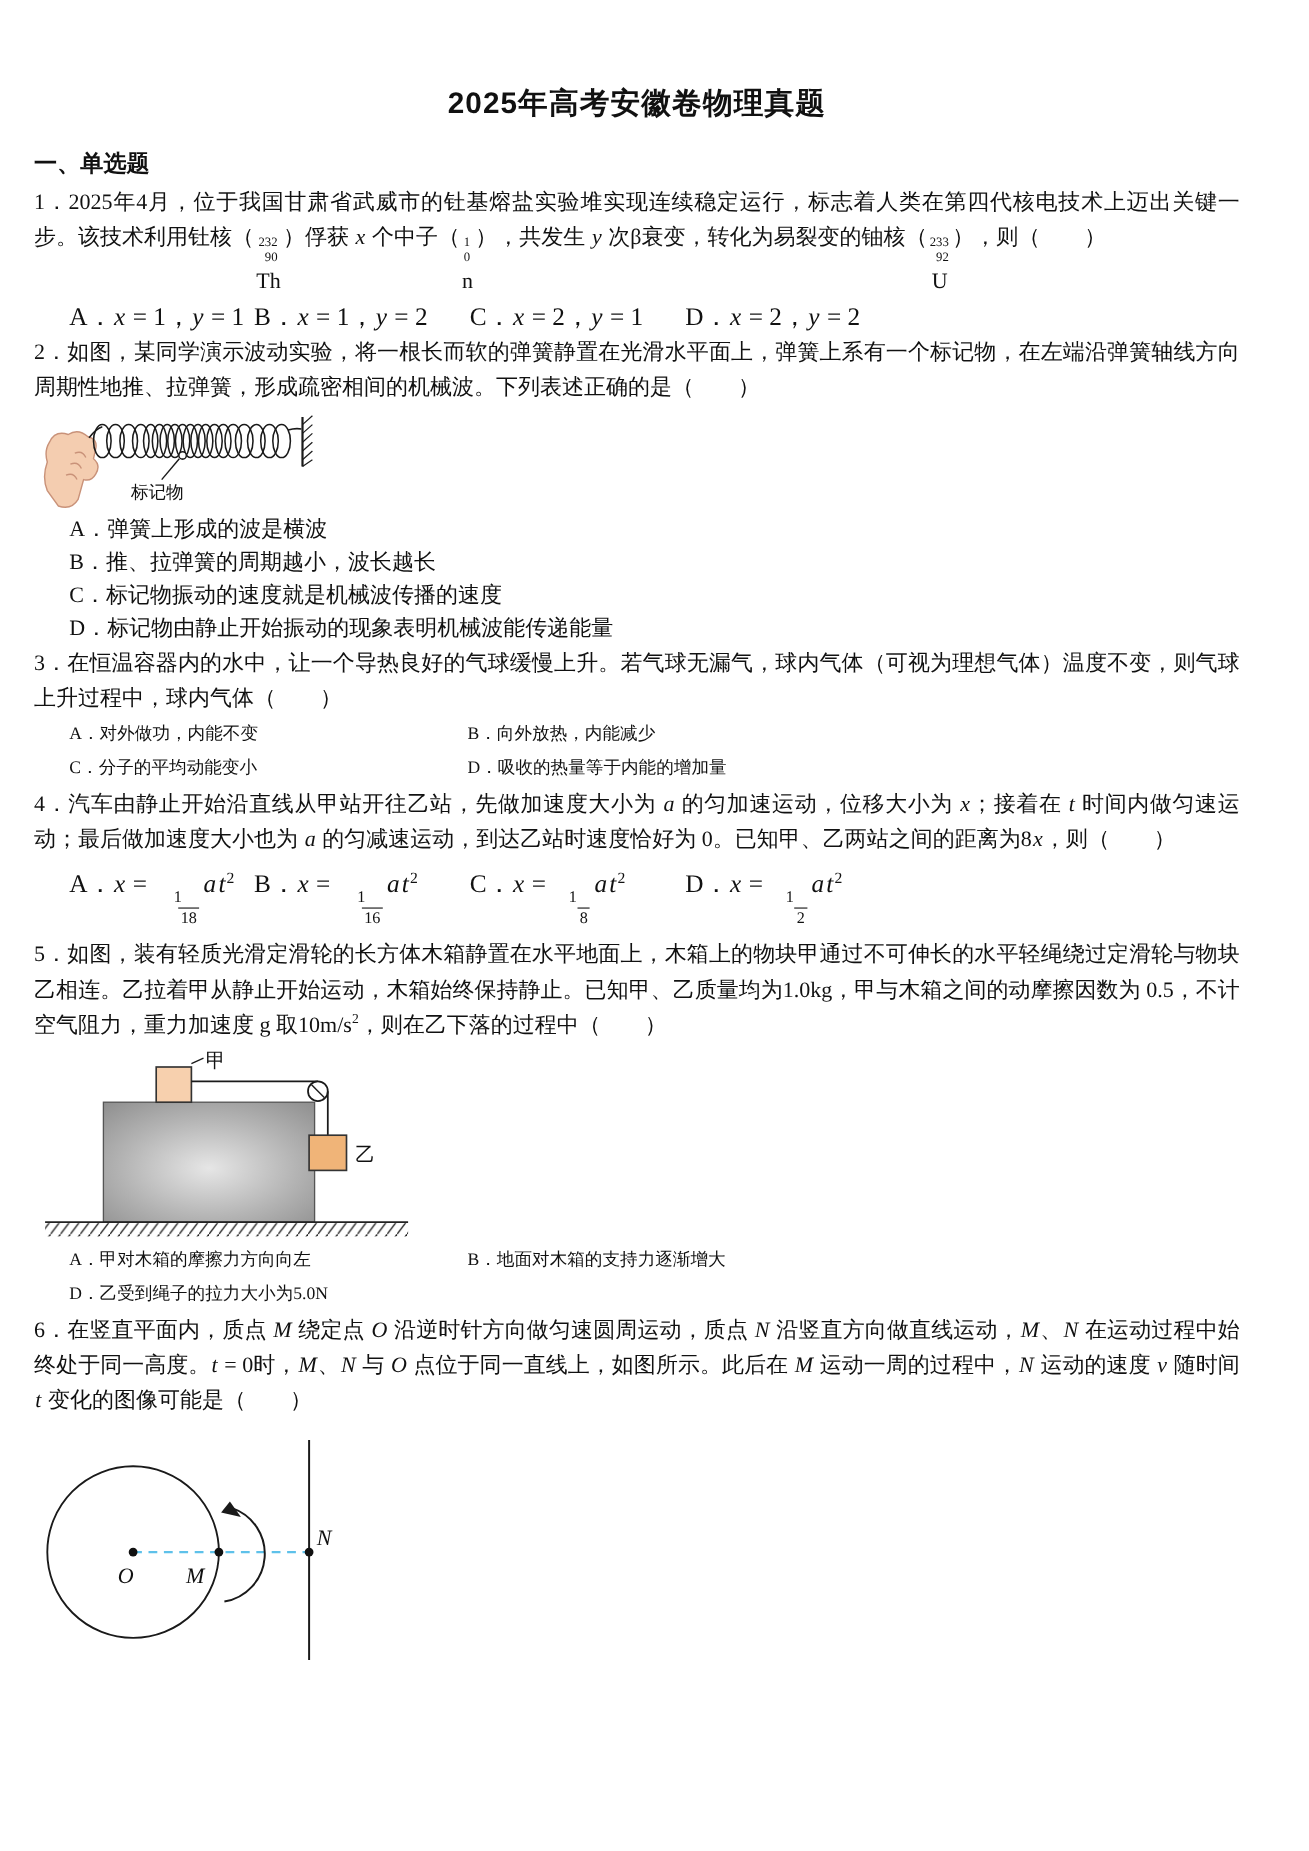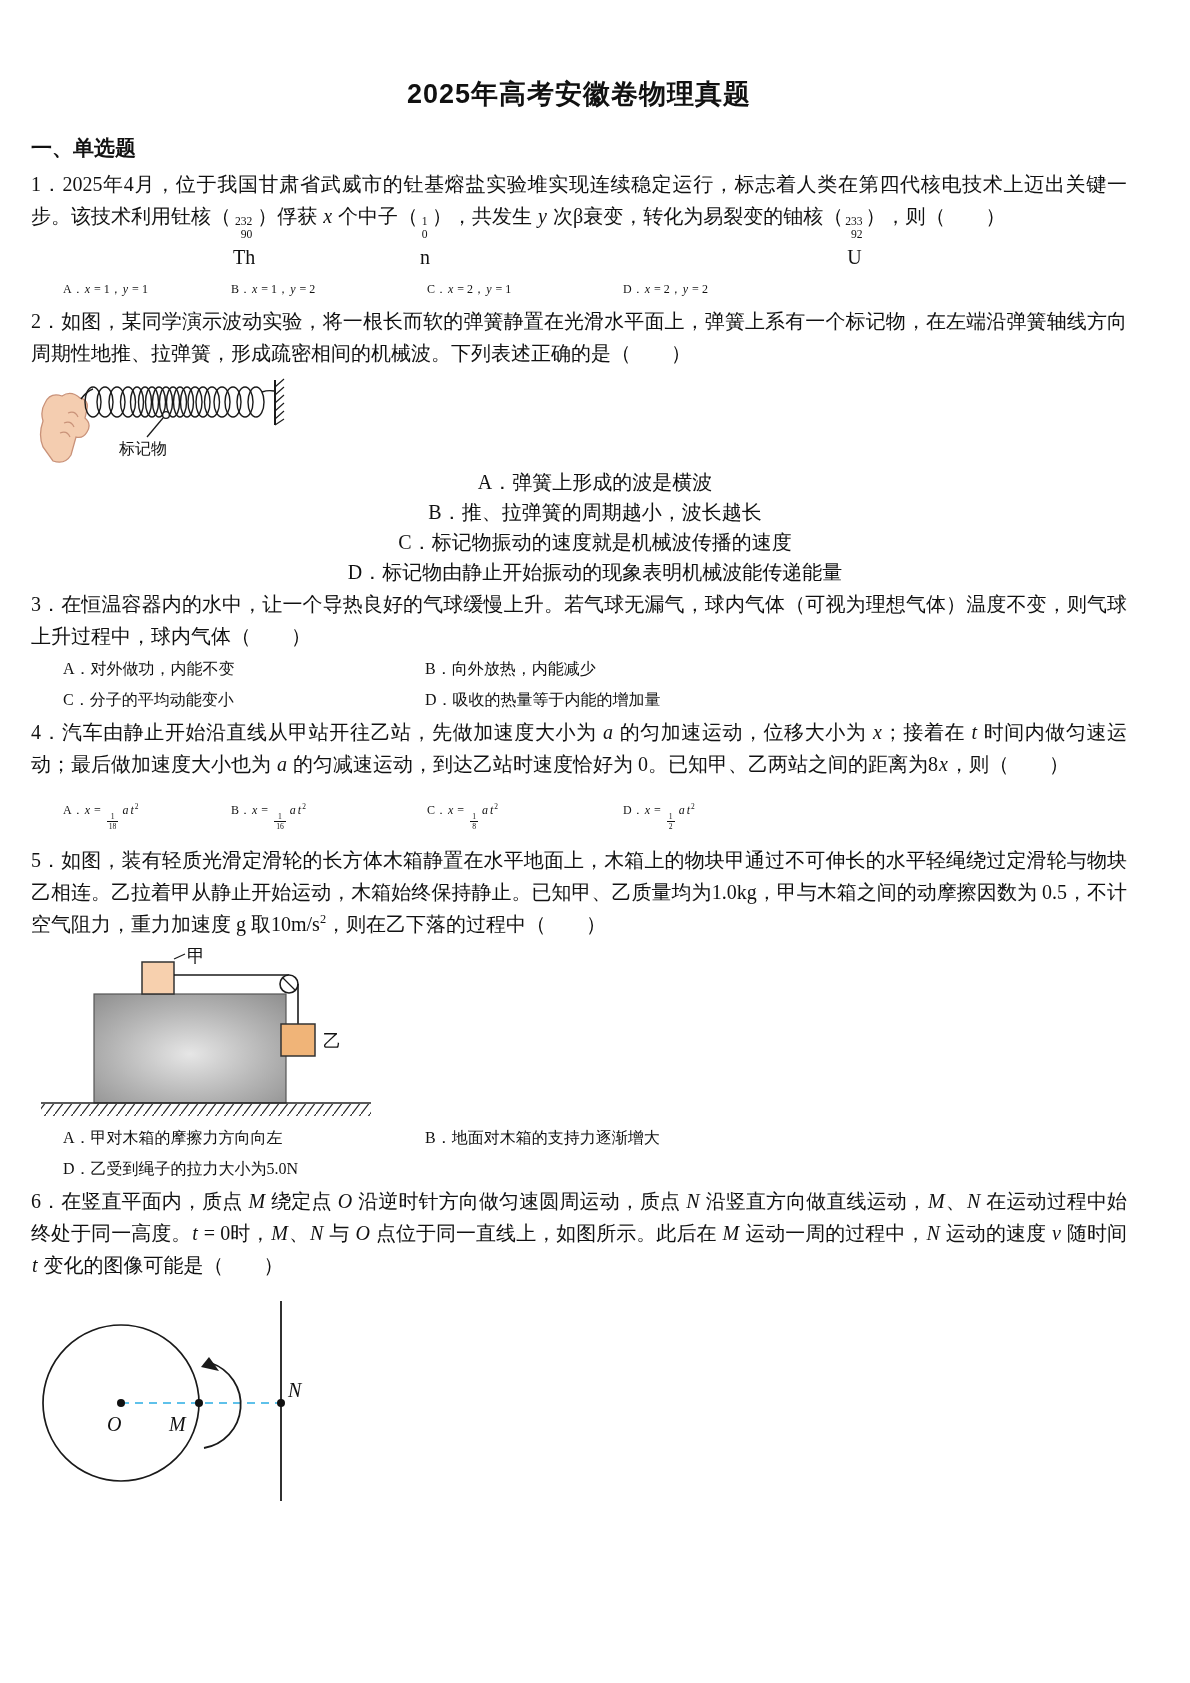--- a/index.html
+++ b/index.html
@@ -13,37 +13,37 @@
   .title {
     font-family:"Liberation Sans","DejaVu Sans",sans-serif;
     font-size:27px; font-weight:700; text-align:center; margin:0 0 22px 0;
     letter-spacing:1px;
   }
   .section {
     font-family:"Liberation Sans","DejaVu Sans",sans-serif;
     font-size:21px; font-weight:700; margin:0 0 6px 0;
   }
   .stem { font-size:20px; line-height:32px; margin:0; text-align:justify; }
-  .opts-row { display:flex; align-items:center; padding-left:32px; font-size:12px; line-height:32px; }
+  .opts-row { display:flex; align-items:center; padding-left:32px; font-size:23px; line-height:32px; }
   .opts-row .opt:nth-child(1){ width:168px; }
   .opts-row .opt:nth-child(2){ width:196px; }
   .opts-row .opt:nth-child(3){ width:196px; }
   .opts-frac { margin:9px 0 7px 0; min-height:48px; }
-  .opts-list { padding-left:32px; font-size:20px; line-height:30px; margin:1px 0;text-align:center; }
+  .opts-list { padding-left:32px; font-size:20px; line-height:30px; margin:1px 0; }
   .opts-list .opt { display:block; }
   .opts-grid {
     display:grid; grid-template-columns:362px 1fr;
     padding-left:32px; font-size:16px; line-height:31px; margin:1px 0;
   }
   .it { font-style:italic; padding:0 1px; }
   .sup { font-size:0.62em; vertical-align:super; line-height:0; }
   .nuclide { display:inline-flex; align-items:center; margin:0 2px; vertical-align:-2px;flex-direction:column; }
   .nstack { display:inline-flex; flex-direction:column; font-size:0.58em; line-height:1.12; text-align:right; margin-right:1px; }
   .frac { display:inline-flex; flex-direction:column; align-items:center; font-size:0.64em; line-height:1.25; vertical-align:-0.6em; margin:0 3px; }
-  .frac .den { border-top:1.4px solid #111; padding:0 2px; }
+  .frac .den { border-top:1.4px solid #111; padding:0 2px;margin-left:20px; }
   .fig { margin:6px 0 4px 0; }
   .fig svg { display:block; }
   .fig text { font-family:"Liberation Serif","DejaVu Serif",serif; fill:#111; }
   .fig .lbl-it { font-style:italic; }
 </style>
 </head>
 <body>
 
 <div class="page">
 

